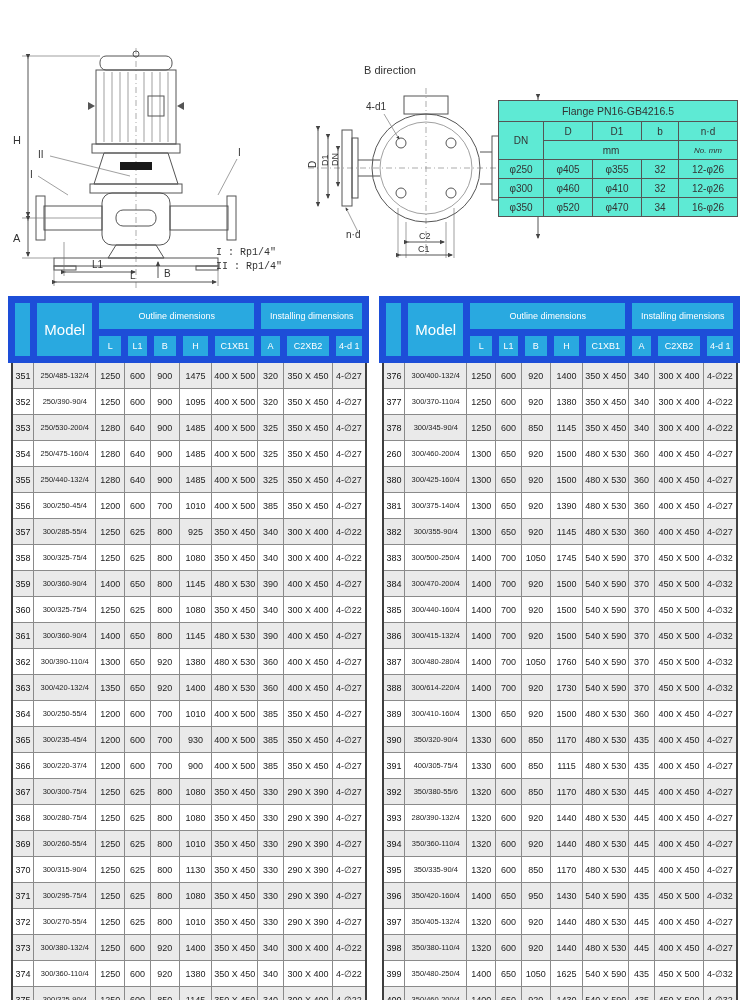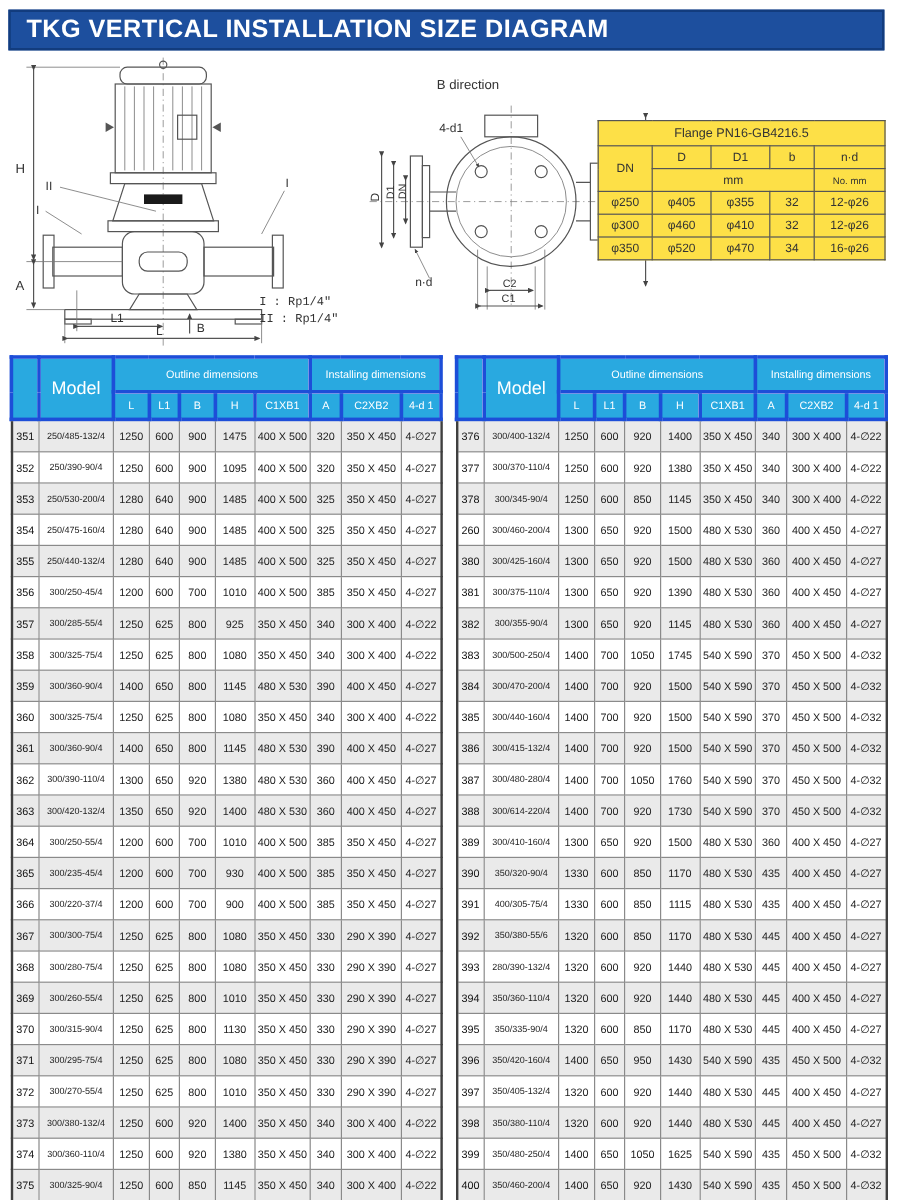--- a/index.html
+++ b/index.html
@@ -15,56 +15,53 @@
   
   .diagram-area{position:absolute;left:6px;top:46px;width:736px;height:248px;}
   .pump-svg{position:absolute;left:2px;top:0;}
   .bdir-svg{position:absolute;left:248px;top:12px;}
   svg text{font-family:"Liberation Sans",sans-serif;fill:#333;}
   .dline{stroke:#555;stroke-width:1;fill:none;}
   .thin{stroke:#777;stroke-width:.7;fill:none;}
   .cl{stroke:#888;stroke-width:.7;stroke-dasharray:6 3 1 3;fill:none;}
 
   
-  .flange{position:absolute;right:4px;top:54px;border-collapse:collapse;background:#fde047;padding-left:39px;}
+  .flange{position:absolute;right:4px;top:54px;border-collapse:collapse;background:#5eead4;padding-left:39px;}
   .flange td{border:1px solid #555;text-align:center;font-size:10px;color:#333;
     padding:1px 3px;height:16px;white-space:nowrap;}
   .flange .ft-title{font-size:10.5px;height:18px;}
-  .flange .ft-small{font-size:8px;}
+  .flange .ft-small{font-size:8px;font-style:italic;}
 
   
   .notes{position:absolute;left:210px;top:200px;font-size:10px;color:#333;line-height:14px;
     font-family:"Liberation Mono","DejaVu Sans Mono",monospace;}
 
   
   .tables{position:absolute;left:8px;top:296px;width:732px;display:flex;gap:10px;}
   table.size-table{border-collapse:collapse;table-layout:fixed;width:361px;
     border:2px solid #3f3f3f;background:#fff;}
   .size-table th{background:var(--hdr-blue,#29a9e0);color:#fff;font-weight:normal;
-    border:3px solid #1d4ed8;padding:0;white-space:nowrap;overflow:hidden;}
+    border:7px solid #1d4ed8;padding:0;white-space:nowrap;overflow:hidden;}
   .size-table th.grp{font-size:9px;height:26px;}
   .size-table th.sub{font-size:9px;height:20px;}
   .size-table th.big{font-size:15px;}
   .size-table td{border:1px solid #8a8a8a;text-align:center;font-size:9px;color:#222;
     height:25px;padding:0;white-space:nowrap;overflow:hidden;}
   .size-table td.no{font-size:9px;color:#111;margin-top:12px;}
   .size-table td.model{font-size:7.5px;margin-top:36px;}
   .size-table tr.alt{background:var(--row-alt,#eaeaea);}
   col.c-no{width:6.3%}col.c-model{width:17.5%}col.c-l{width:8.2%}col.c-l1{width:7.2%}
   col.c-b{width:8.2%}col.c-h{width:9.2%}col.c-c1{width:13%}col.c-a{width:7.2%}
   col.c-c2{width:14%}col.c-d{width:9.2%}
 </style>
 </head>
 <body>
 
 <div class="page">
 
-  <div class="title-bar">
-    <span>TKG VERTICAL INSTALLATION SIZE DIAGRAM</span>
-  </div>
 
   <div class="diagram-area">
 
     <svg class="pump-svg" width="258" height="246" viewBox="0 0 258 246">
       <defs>
         <marker id="arr" markerWidth="8" markerHeight="8" refX="4" refY="2.2" orient="auto">
           <path d="M0,0 L5,2.2 L0,4.4 z" fill="#444"></path>
         </marker>
       </defs>
 
@@ -658,21 +655,21 @@
             <td>650</td>
             <td>920</td>
             <td>1500</td>
             <td>480 X 530</td>
             <td>360</td>
             <td>400 X 450</td>
             <td>4-∅27</td>
           </tr>
           <tr>
             <td class="no">381</td>
-            <td class="model">300/375-110/4</td>
+            <td class="model">300/375-140/4</td>
             <td>1300</td>
             <td>650</td>
             <td>920</td>
             <td>1390</td>
             <td>480 X 530</td>
             <td>360</td>
             <td>400 X 450</td>
             <td>4-∅27</td>
           </tr>
           <tr class="alt">

